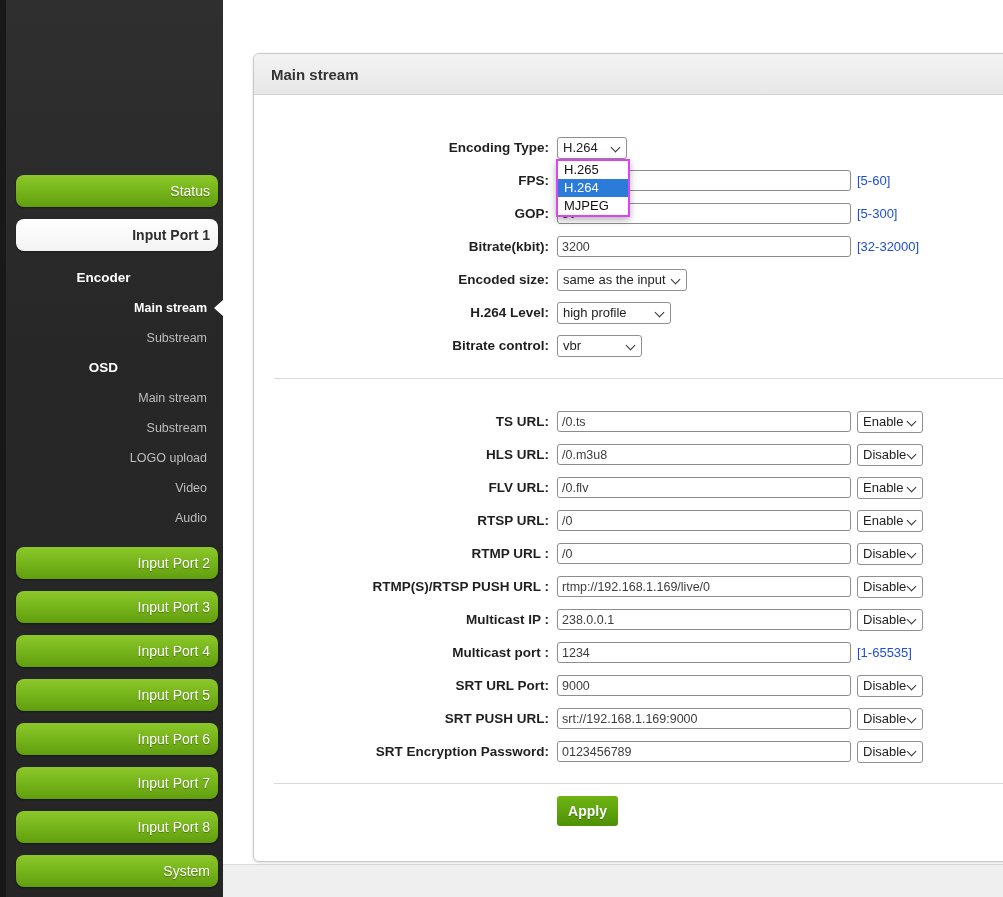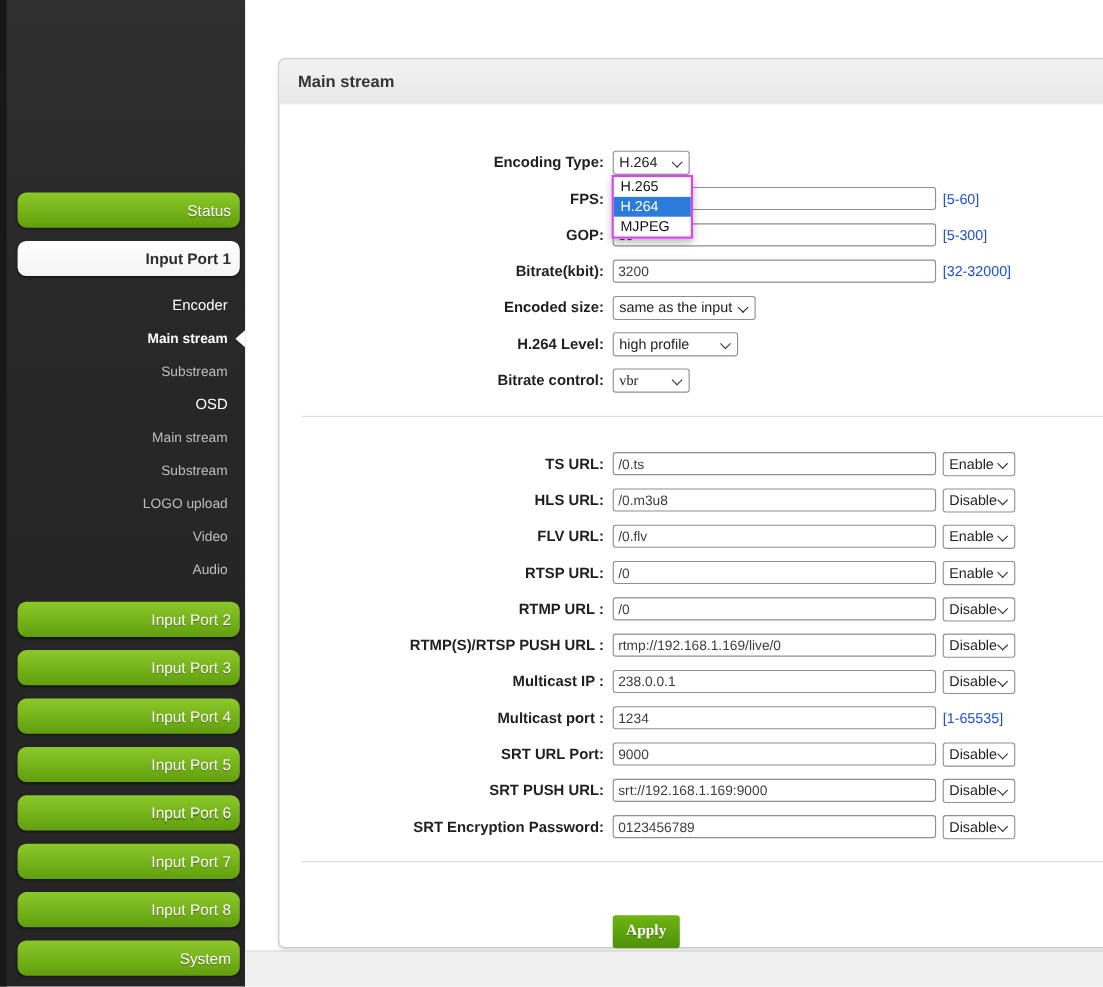--- a/index.html
+++ b/index.html
@@ -13,22 +13,22 @@
   .sidebar::before { content:""; position:absolute; left:0; top:0; width:6px; height:100%;
                      background:#181818; }
   .side-btn { height:32px; margin:0 5px 12px 16px; border-radius:8px;
               background:linear-gradient(180deg,#8cc829 0%,#74b21a 55%,#619e0e 100%);
               color:#ffffff; font-size:14px; display:flex; align-items:center;
               justify-content:flex-end; padding-right:8px;
               text-shadow:0 1px 1px rgba(0,0,0,.35);
               box-shadow:0 1px 2px rgba(0,0,0,.45); cursor:pointer; }
   .side-btn.active-port { background:linear-gradient(180deg,#ffffff 0%,#f3f3f3 100%);
               color:#2e2e2e; font-weight:bold; text-shadow:none; }
-  .side-section { height:30px; line-height:30px; text-align:right; padding-right:16px;
-                  color:#ffffff; font-weight:normal; font-size:13.5px; }
+  .side-section { height:30px; line-height:30px; text-align:center; padding-right:16px;
+                  color:#ffffff; font-weight:bold; font-size:13.5px; }
   .side-section.first { margin-top:2px; }
   .side-sub { height:30px; line-height:30px; text-align:right; padding-right:16px;
               color:#bdbdbd; font-size:12.5px; position:relative; cursor:pointer; }
   .side-sub.active { color:#ffffff; font-weight:bold; }
   .side-sub .active-arrow { position:absolute; right:0; top:50%; margin-top:-8px;
               width:0; height:0; border-top:8px solid transparent;
               border-bottom:8px solid transparent; border-right:9px solid #ffffff; }
   .gap-before-ports { height:14px; }
 
   
@@ -65,25 +65,25 @@
 
   .dropdown { position:absolute; top:22px; left:-1px; width:74px; background:#ffffff;
               border:2px solid #d946ef; box-shadow:0 3px 7px rgba(0,0,0,.3); z-index:20; }
   .dropdown .opt { height:18px; line-height:18px; padding-left:6px; font-size:13px;
                    color:#111111; cursor:pointer; }
   .dropdown .opt.selected { background:#2b7cd9; color:#ffffff; }
 
   .hr  { border-top:1px solid #d9d9d9; margin:16px 0 26px 20px; }
   .hr2 { border-top:1px solid #d9d9d9; margin:15px 0 0 20px; }
 
-  .apply-btn { display:block; margin:48px 0 0 303px; width:61px; height:30px;
+  .apply-btn { display:block; margin:12px 0 0 303px; width:61px; height:30px;
                border:none; border-radius:3px; cursor:pointer;
                background:linear-gradient(180deg,#6fb312 0%,#5ca20c 55%,#4f9006 100%);
                color:#ffffff; font-weight:bold; font-size:14px;
-               font-family:Liberation Serif, serif;
+               font-family:Liberation Sans, sans-serif;
                text-shadow:0 1px 1px rgba(0,0,0,.3); }
 </style>
 </head>
 <body>
 
 <div class="sidebar">
     <div class="side-btn">
       <span>Status</span>
     </div>
     <div class="side-btn active-port">
@@ -167,21 +167,21 @@
         </div>
         <div class="row">
           <span class="lbl">H.264 Level:</span>
           <div class="sel-wrap">
             <div class="sel" style="width: 114px;"><span>high profile</span><span class="chev"></span></div>
           </div>
         </div>
         <div class="row">
           <span class="lbl">Bitrate control:</span>
           <div class="sel-wrap">
-            <div class="sel" style="width: 70px; font-family: Liberation Serif, serif;"><span>vbr</span><span class="chev"></span></div>
+            <div class="sel" style="width: 85px;"><span>vbr</span><span class="chev"></span></div>
           </div>
         </div>
       </div>
     <div class="hr"></div>
     <div id="stream-rows">
         <div class="row">
           <span class="lbl">TS URL:</span>
           <input class="txt" type="text" value="/0.ts" style="">
           <div class="sel toggle" style="width: 66px;"><span>Enable</span><span class="chev"></span></div>
         </div>

